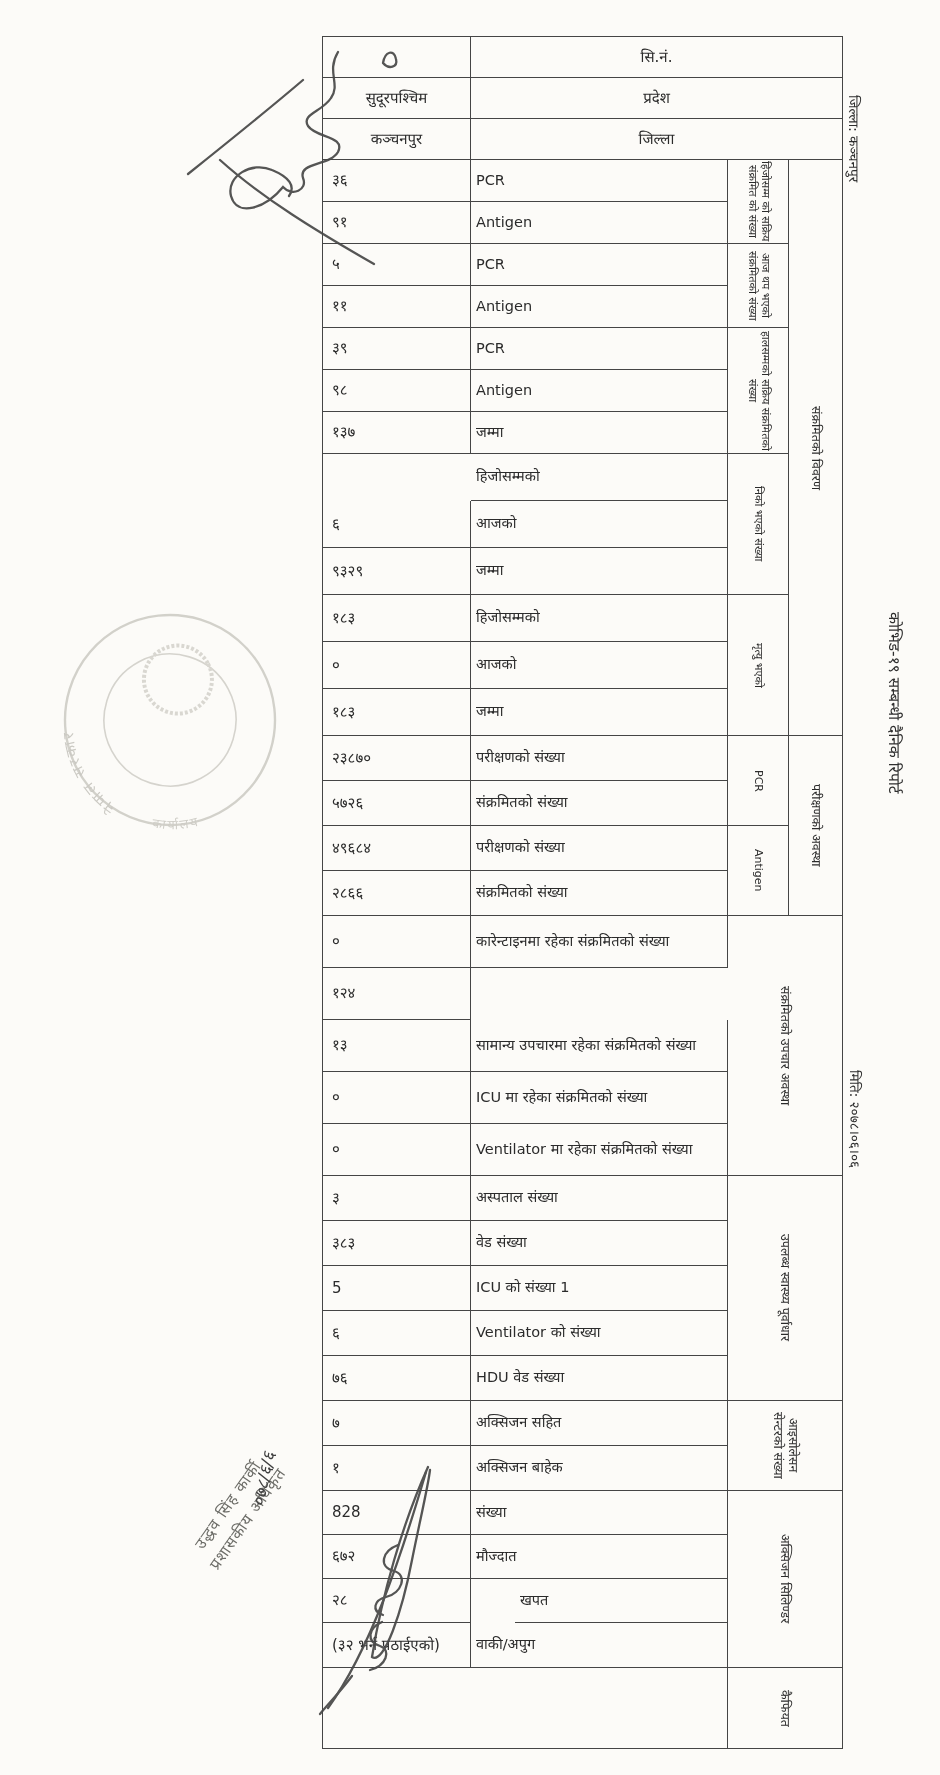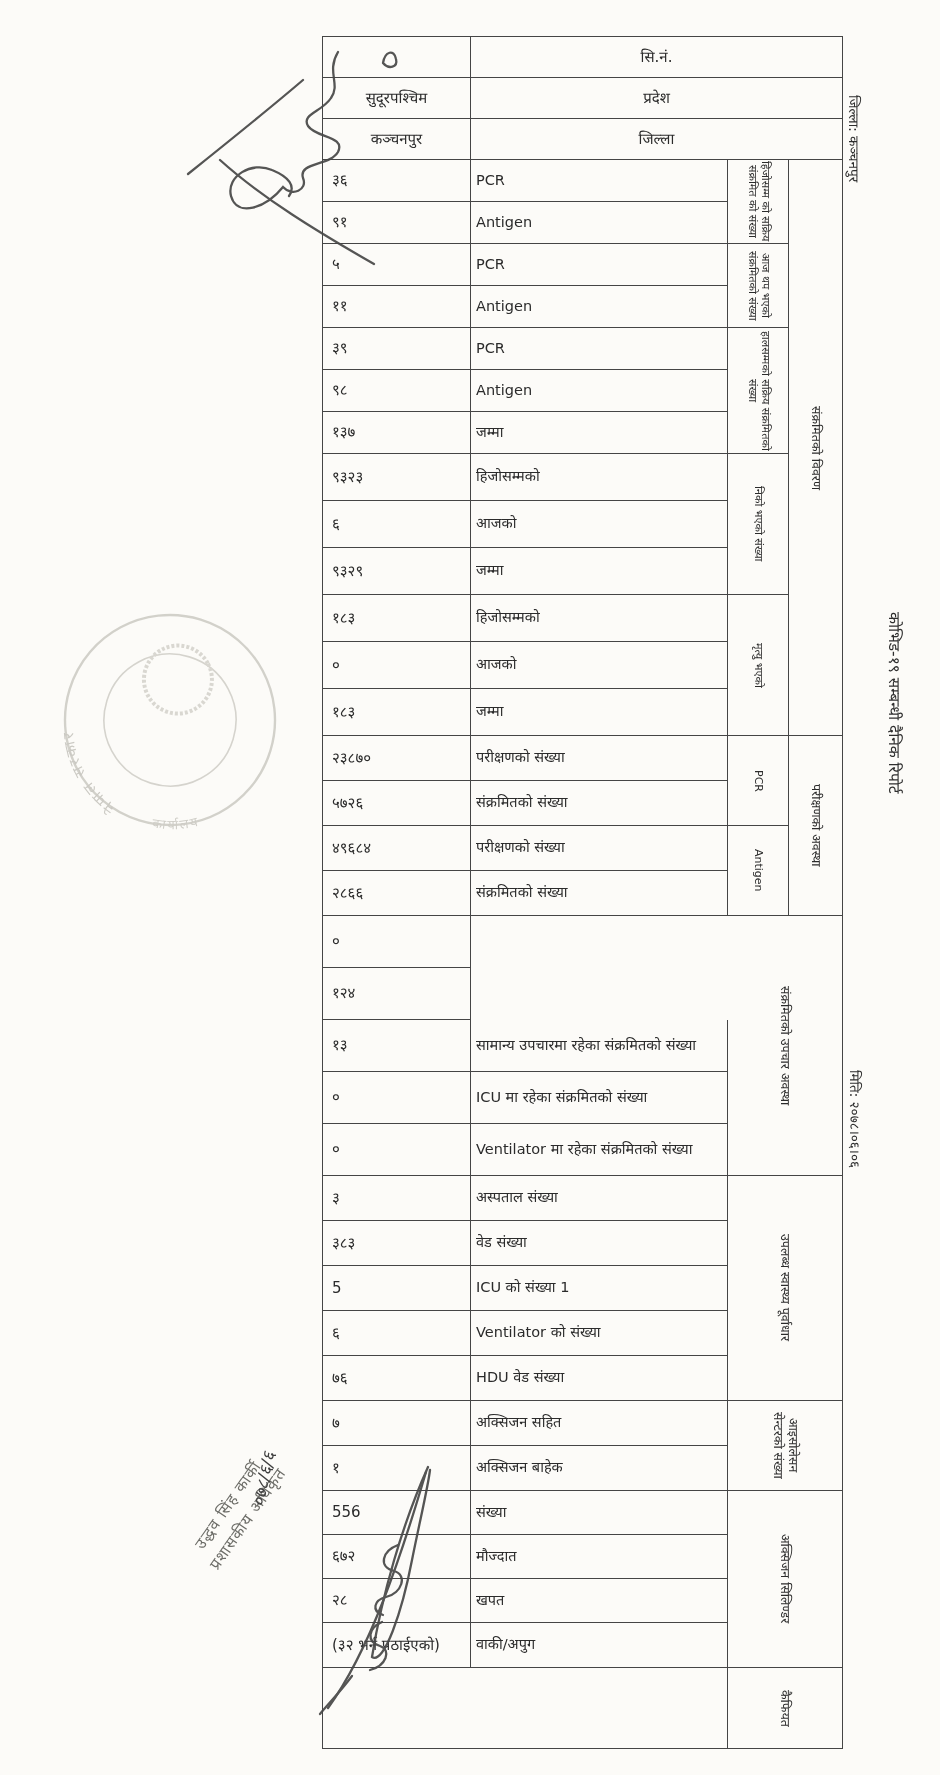--- a/index.html
+++ b/index.html
@@ -106,41 +106,41 @@
     <div class="cell num" style="grid-area: 6 / 1 / span 1 / span 1;">५</div>
     <div class="cell" style="grid-area: 6 / 2 / span 1 / span 1;">PCR</div>
     <div class="cell num" style="grid-area: 7 / 1 / span 1 / span 1;">११</div>
     <div class="cell" style="grid-area: 7 / 2 / span 1 / span 1;">Antigen</div>
     <div class="cell num" style="grid-area: 8 / 1 / span 1 / span 1;">३९</div>
     <div class="cell" style="grid-area: 8 / 2 / span 1 / span 1;">PCR</div>
     <div class="cell num" style="grid-area: 9 / 1 / span 1 / span 1;">९८</div>
     <div class="cell" style="grid-area: 9 / 2 / span 1 / span 1;">Antigen</div>
     <div class="cell num" style="grid-area: 10 / 1 / span 1 / span 1;">१३७</div>
     <div class="cell" style="grid-area: 10 / 2 / span 1 / span 1;">जम्मा</div>
-    <div class="cell num" style="grid-area: 11 / 1 / span 1 / span 1;">९३२३</div>
     <div class="cell" style="grid-area: 11 / 2 / span 1 / span 1;">हिजोसम्मको</div>
     <div class="cell num" style="grid-area: 12 / 1 / span 1 / span 1;">६</div>
     <div class="cell" style="grid-area: 12 / 2 / span 1 / span 1;">आजको</div>
     <div class="cell num" style="grid-area: 13 / 1 / span 1 / span 1;">९३२९</div>
     <div class="cell" style="grid-area: 13 / 2 / span 1 / span 1;">जम्मा</div>
     <div class="cell num" style="grid-area: 14 / 1 / span 1 / span 1;">१८३</div>
     <div class="cell" style="grid-area: 14 / 2 / span 1 / span 1;">हिजोसम्मको</div>
     <div class="cell num" style="grid-area: 15 / 1 / span 1 / span 1;">०</div>
     <div class="cell" style="grid-area: 15 / 2 / span 1 / span 1;">आजको</div>
     <div class="cell num" style="grid-area: 16 / 1 / span 1 / span 1;">१८३</div>
     <div class="cell" style="grid-area: 16 / 2 / span 1 / span 1;">जम्मा</div>
     <div class="cell num" style="grid-area: 17 / 1 / span 1 / span 1;">२३८७०</div>
     <div class="cell" style="grid-area: 17 / 2 / span 1 / span 1;">परीक्षणको संख्या</div>
     <div class="cell num" style="grid-area: 18 / 1 / span 1 / span 1;">५७२६</div>
     <div class="cell" style="grid-area: 18 / 2 / span 1 / span 1;">संक्रमितको संख्या</div>
     <div class="cell num" style="grid-area: 19 / 1 / span 1 / span 1;">४९६८४</div>
     <div class="cell" style="grid-area: 19 / 2 / span 1 / span 1;">परीक्षणको संख्या</div>
     <div class="cell num" style="grid-area: 20 / 1 / span 1 / span 1; text-align: center;">२८६६</div>
     <div class="cell" style="grid-area: 20 / 2 / span 1 / span 1;">संक्रमितको संख्या</div>
     <div class="cell num" style="grid-area: 21 / 1 / span 1 / span 1;">०</div>
+    <div class="cell" style="grid-area: 21 / 2 / span 1 / span 1;">कारेन्टाइनमा रहेका संक्रमितको संख्या</div>
     <div class="cell num" style="grid-area: 22 / 1 / span 1 / span 1;">१२४</div>
     <div class="cell num" style="grid-area: 23 / 1 / span 1 / span 1;">१३</div>
     <div class="cell" style="grid-area: 23 / 2 / span 1 / span 1;">सामान्य उपचारमा रहेका संक्रमितको संख्या</div>
     <div class="cell num" style="grid-area: 24 / 1 / span 1 / span 1;">०</div>
     <div class="cell" style="grid-area: 24 / 2 / span 1 / span 1;">ICU मा रहेका संक्रमितको संख्या</div>
     <div class="cell num" style="grid-area: 25 / 1 / span 1 / span 1;">०</div>
     <div class="cell" style="grid-area: 25 / 2 / span 1 / span 1;">Ventilator मा रहेका संक्रमितको संख्या</div>
     <div class="cell num" style="grid-area: 26 / 1 / span 1 / span 1;">३</div>
     <div class="cell" style="grid-area: 26 / 2 / span 1 / span 1;">अस्पताल संख्या</div>
     <div class="cell num" style="grid-area: 27 / 1 / span 1 / span 1;">३८३</div>
@@ -148,26 +148,26 @@
     <div class="cell num" style="grid-area: 28 / 1 / span 1 / span 1;">5</div>
     <div class="cell" style="grid-area: 28 / 2 / span 1 / span 1;">ICU को संख्या 1</div>
     <div class="cell num" style="grid-area: 29 / 1 / span 1 / span 1;">६</div>
     <div class="cell" style="grid-area: 29 / 2 / span 1 / span 1;">Ventilator को संख्या</div>
     <div class="cell num" style="grid-area: 30 / 1 / span 1 / span 1;">७६</div>
     <div class="cell" style="grid-area: 30 / 2 / span 1 / span 1; text-align: center;">HDU वेड संख्या</div>
     <div class="cell num" style="grid-area: 31 / 1 / span 1 / span 1;">७</div>
     <div class="cell" style="grid-area: 31 / 2 / span 1 / span 1;">अक्सिजन सहित</div>
     <div class="cell num" style="grid-area: 32 / 1 / span 1 / span 1;">१</div>
     <div class="cell" style="grid-area: 32 / 2 / span 1 / span 1;">अक्सिजन बाहेक</div>
-    <div class="cell num" style="grid-area: 33 / 1 / span 1 / span 1;">556</div>
+    <div class="cell num" style="grid-area: 33 / 1 / span 1 / span 1;">828</div>
     <div class="cell" style="grid-area: 33 / 2 / span 1 / span 1;">संख्या</div>
     <div class="cell num" style="grid-area: 34 / 1 / span 1 / span 1;">६७२</div>
     <div class="cell" style="grid-area: 34 / 2 / span 1 / span 1;">मौज्दात</div>
     <div class="cell num" style="grid-area: 35 / 1 / span 1 / span 1;">२८</div>
-    <div class="cell" style="grid-area: 35 / 2 / span 1 / span 1;">खपत</div>
+    <div class="cell" style="grid-area: 35 / 2 / span 1 / span 1; margin-left: 44px;">खपत</div>
     <div class="cell num" style="grid-area: 36 / 1 / span 1 / span 1;">(३२ भर्न पठाईएको)</div>
     <div class="cell" style="grid-area: 36 / 2 / span 1 / span 1;">वाकी/अपुग</div>
     <div class="cell" style="grid-area: 37 / 1 / span 1 / span 2;"></div>
     <div class="cell vcell" style="grid-area: 4 / 3 / span 2 / span 1;">हिजोसम्म को सक्रिय संक्रमित को संख्या</div>
     <div class="cell vcell" style="grid-area: 6 / 3 / span 2 / span 1;">आज थप भएको संक्रमितको संख्या</div>
     <div class="cell vcell" style="grid-area: 8 / 3 / span 3 / span 1;">हालसम्मको सक्रिय संक्रमितको संख्या</div>
     <div class="cell vcell" style="grid-area: 11 / 3 / span 3 / span 1;">निको भएको संख्या</div>
     <div class="cell vcell" style="grid-area: 14 / 3 / span 3 / span 1;">मृत्यु भएको</div>
     <div class="cell vcell" style="grid-area: 17 / 3 / span 2 / span 1;">PCR</div>
     <div class="cell vcell" style="grid-area: 19 / 3 / span 2 / span 1;">Antigen</div>

